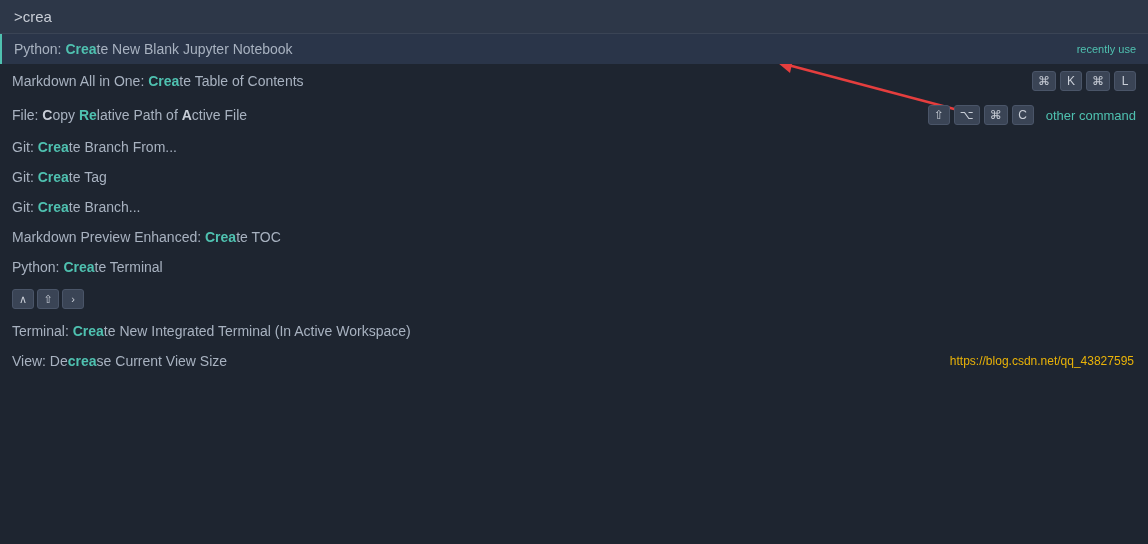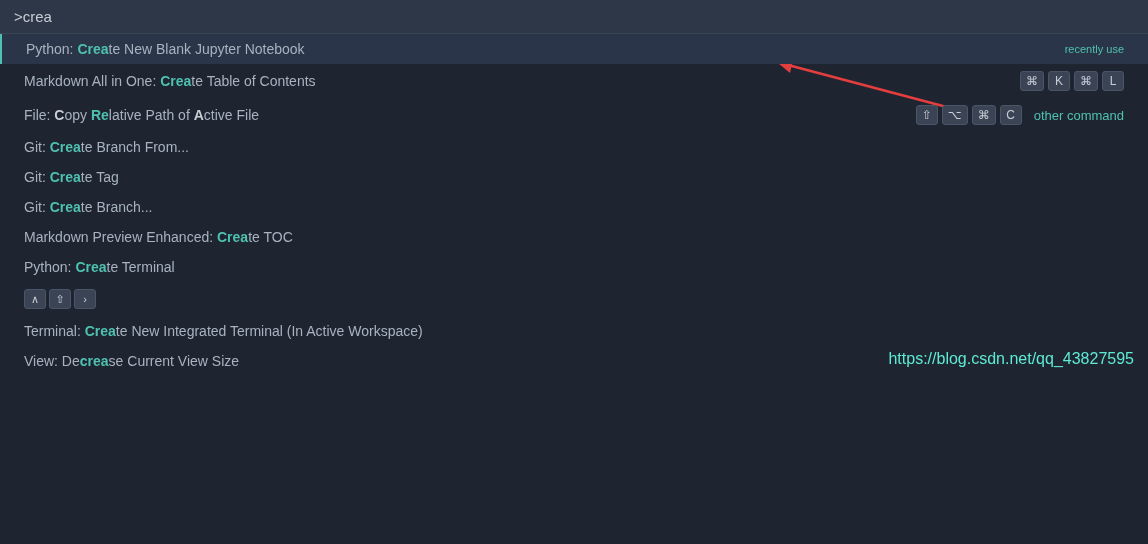--- a/index.html
+++ b/index.html
@@ -38,21 +38,21 @@
     }
 
     .command-list {
       list-style: none;
     }
 
     .command-item {
       display: flex;
       align-items: center;
       justify-content: space-between;
-      padding: 7px 24px;
+      padding: 7px 12px;
       cursor: pointer;
       position: relative;
     }
 
     .command-item:first-child {
       background: #2a3549;
       border-left: 2px solid #4fc1b0;
     }
 
     .command-text {
@@ -123,22 +123,22 @@
       justify-content: center;
       color: #c8cdd6;
       font-size: 11px;
       cursor: pointer;
     }
 
     .url-bar {
       position: absolute;
       bottom: 8px;
       right: 14px;
-      color: #5eead4;
-      font-size: 16px;
+      color: #eab308;
+      font-size: 12px;
       text-decoration: none;
       padding-left: 24px;
     }
 
     .wrapper {
       position: relative;
     }
   </style>
 </head>
 <body>

